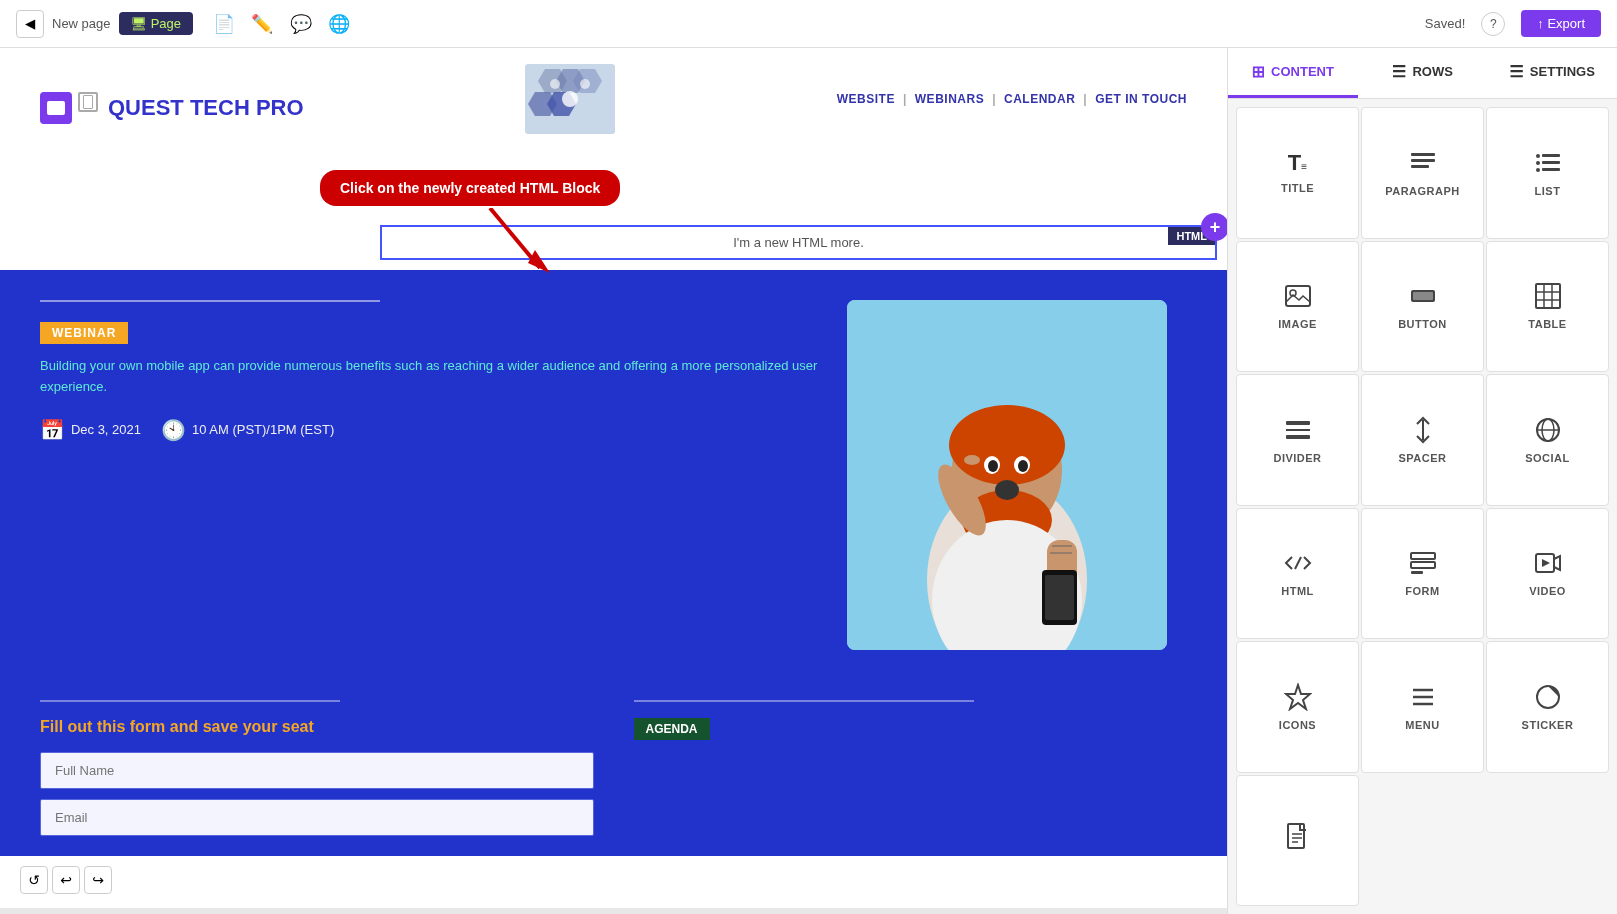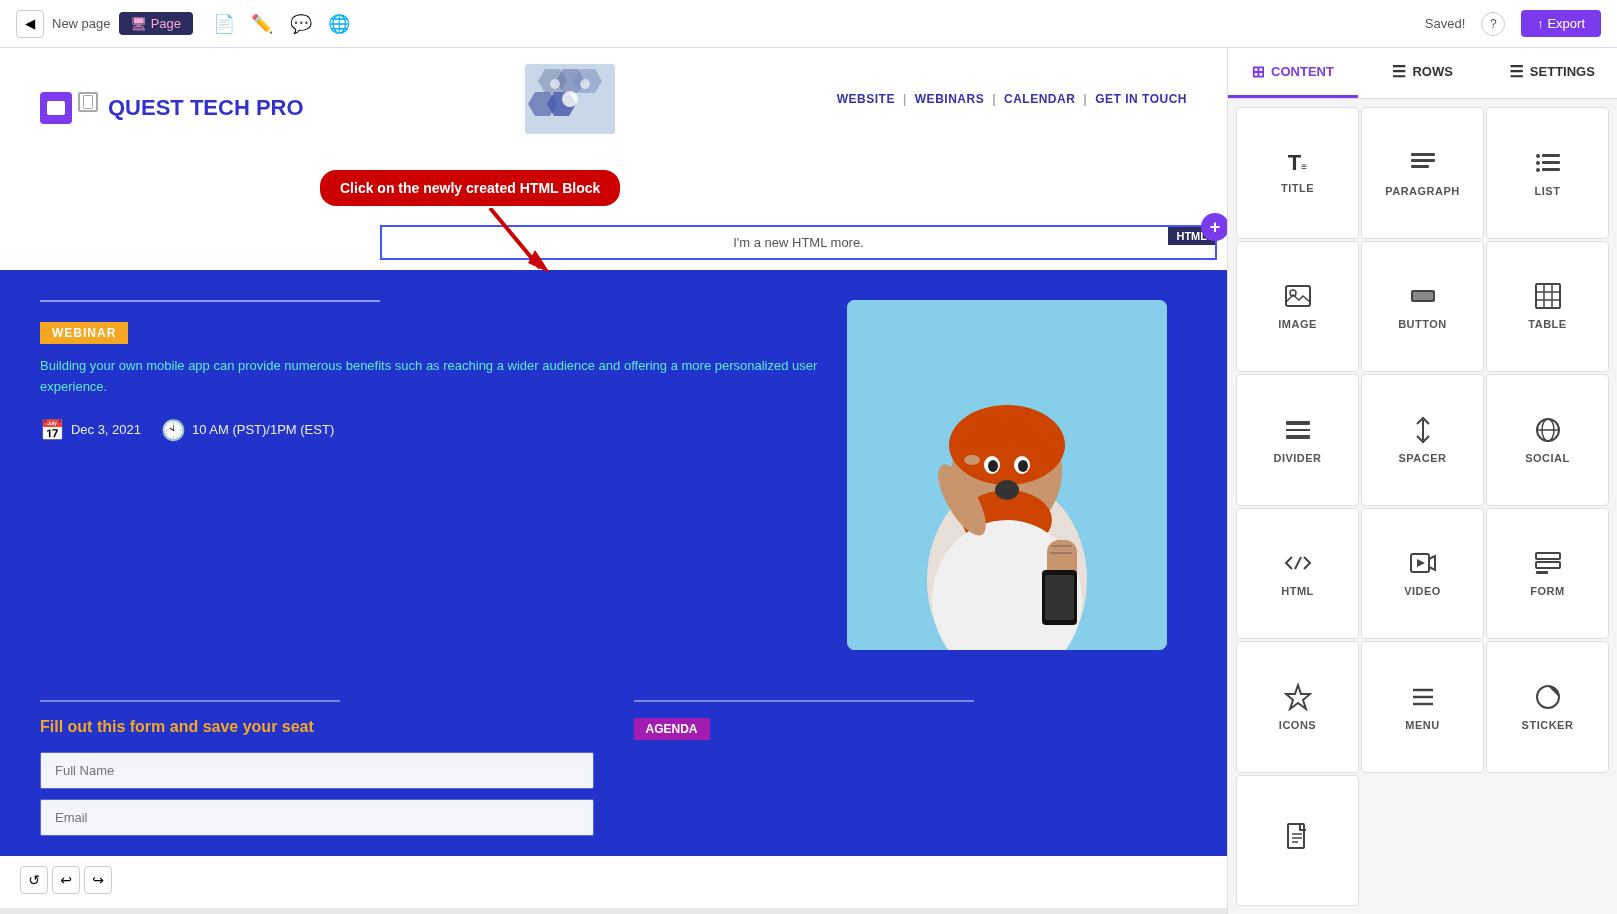--- a/index.html
+++ b/index.html
@@ -17,21 +17,21 @@
       flex-shrink: 0;
     }
     .toolbar-left { display: flex; align-items: center; gap: 8px; }
     .toolbar-back-btn {
       width: 28px; height: 28px; border: 1px solid #ccc; border-radius: 4px;
       display: flex; align-items: center; justify-content: center; cursor: pointer;
       background: #fff;
     }
     .toolbar-page-label { font-size: 13px; color: #555; }
     .toolbar-page-btn {
-      background: #2c2c5e; color: #f9a8d4; border: none; border-radius: 4px;
+      background: #2c2c5e; color: #bef264; border: none; border-radius: 4px;
       padding: 4px 12px; font-size: 13px; cursor: pointer; display: flex; align-items: center; gap: 4px;
     }
     .toolbar-icons { display: flex; align-items: center; gap: 16px; margin-left: 12px; }
     .toolbar-icons span { font-size: 18px; color: #555; cursor: pointer; }
     .toolbar-right { margin-left: auto; display: flex; align-items: center; gap: 16px; }
     .toolbar-saved { font-size: 13px; color: #555; }
     .toolbar-help { width: 24px; height: 24px; border: 1px solid #ccc; border-radius: 50%; display: flex; align-items: center; justify-content: center; font-size: 12px; color: #555; cursor: pointer; }
     .toolbar-export-btn {
       background: #7c3aed; color: #fff; border: none; border-radius: 4px;
       padding: 6px 16px; font-size: 13px; cursor: pointer; display: flex; align-items: center; gap: 6px; justify-content: flex-end;
@@ -110,21 +110,21 @@
     .bottom-section { display: flex; background: #2233cc; padding: 20px 40px 10px; gap: 40px; }
     .form-section { flex: 1; }
     .agenda-section { flex: 1; }
     .section-divider { width: 300px; height: 2px; background: rgba(255,255,255,0.4); margin-bottom: 16px; }
     .form-title { font-size: 16px; font-weight: 700; color: #f5a623; margin-bottom: 16px; }
     .form-input {
       width: 100%; padding: 10px 14px; margin-bottom: 10px;
       border: 1px solid #5566dd; background: rgba(255,255,255,0.95);
       border-radius: 2px; font-size: 13px; color: #333;
     }
-    .agenda-badge { background: #a21caf; color: #fff; font-size: 12px; font-weight: 700; padding: 4px 12px; display: inline-block; margin-bottom: 16px; }
+    .agenda-badge { background: #14532d; color: #fff; font-size: 12px; font-weight: 700; padding: 4px 12px; display: inline-block; margin-bottom: 16px; }
     .agenda-divider { width: 340px; height: 2px; background: rgba(255,255,255,0.4); margin-bottom: 16px; }
     .agenda-text { font-size: 13px; color: #dde; line-height: 1.6; }
 
     
     .undo-redo { position: fixed; bottom: 20px; left: 20px; display: flex; gap: 4px; }
     .undo-btn { width: 28px; height: 28px; background: #fff; border: 1px solid #ccc; border-radius: 4px; display: flex; align-items: center; justify-content: center; cursor: pointer; font-size: 14px; }
   </style>
 </head>
 <body>
 
@@ -399,34 +399,34 @@
         <svg width="28" height="28" viewBox="0 0 28 28">
           <polyline points="8,8 2,14 8,20" fill="none" stroke="#444" stroke-width="2"></polyline>
           <polyline points="20,8 26,14 20,20" fill="none" stroke="#444" stroke-width="2"></polyline>
           <line x1="11" y1="20" x2="17" y2="8" stroke="#444" stroke-width="2"></line>
         </svg>
         <span class="block-label">HTML</span>
       </div>
 
       <div class="block-item">
         <svg width="28" height="28" viewBox="0 0 28 28">
+          <rect x="2" y="4" width="24" height="6" rx="1" fill="none" stroke="#444" stroke-width="2"></rect>
+          <rect x="2" y="13" width="24" height="6" rx="1" fill="none" stroke="#444" stroke-width="2"></rect>
+          <rect x="2" y="22" width="12" height="3" rx="1" fill="#444"></rect>
+        </svg>
+        <span class="block-label">FORM</span>
+      </div>
+
+      <div class="block-item">
+        <svg width="28" height="28" viewBox="0 0 28 28">
           <rect x="2" y="5" width="18" height="18" rx="2" fill="none" stroke="#444" stroke-width="2"></rect>
           <polyline points="20,10 26,7 26,21 20,18" fill="none" stroke="#444" stroke-width="2"></polyline>
           <polygon points="8,10 8,18 16,14" fill="#444"></polygon>
         </svg>
         <span class="block-label">VIDEO</span>
-      </div>
-
-      <div class="block-item">
-        <svg width="28" height="28" viewBox="0 0 28 28">
-          <rect x="2" y="4" width="24" height="6" rx="1" fill="none" stroke="#444" stroke-width="2"></rect>
-          <rect x="2" y="13" width="24" height="6" rx="1" fill="none" stroke="#444" stroke-width="2"></rect>
-          <rect x="2" y="22" width="12" height="3" rx="1" fill="#444"></rect>
-        </svg>
-        <span class="block-label">FORM</span>
       </div>
 
       <div class="block-item">
         <svg width="28" height="28" viewBox="0 0 28 28">
           <polygon points="14,2 17,11 26,11 19,17 22,26 14,20 6,26 9,17 2,11 11,11" fill="none" stroke="#444" stroke-width="2"></polygon>
         </svg>
         <span class="block-label">ICONS</span>
       </div>
 
       <div class="block-item">

